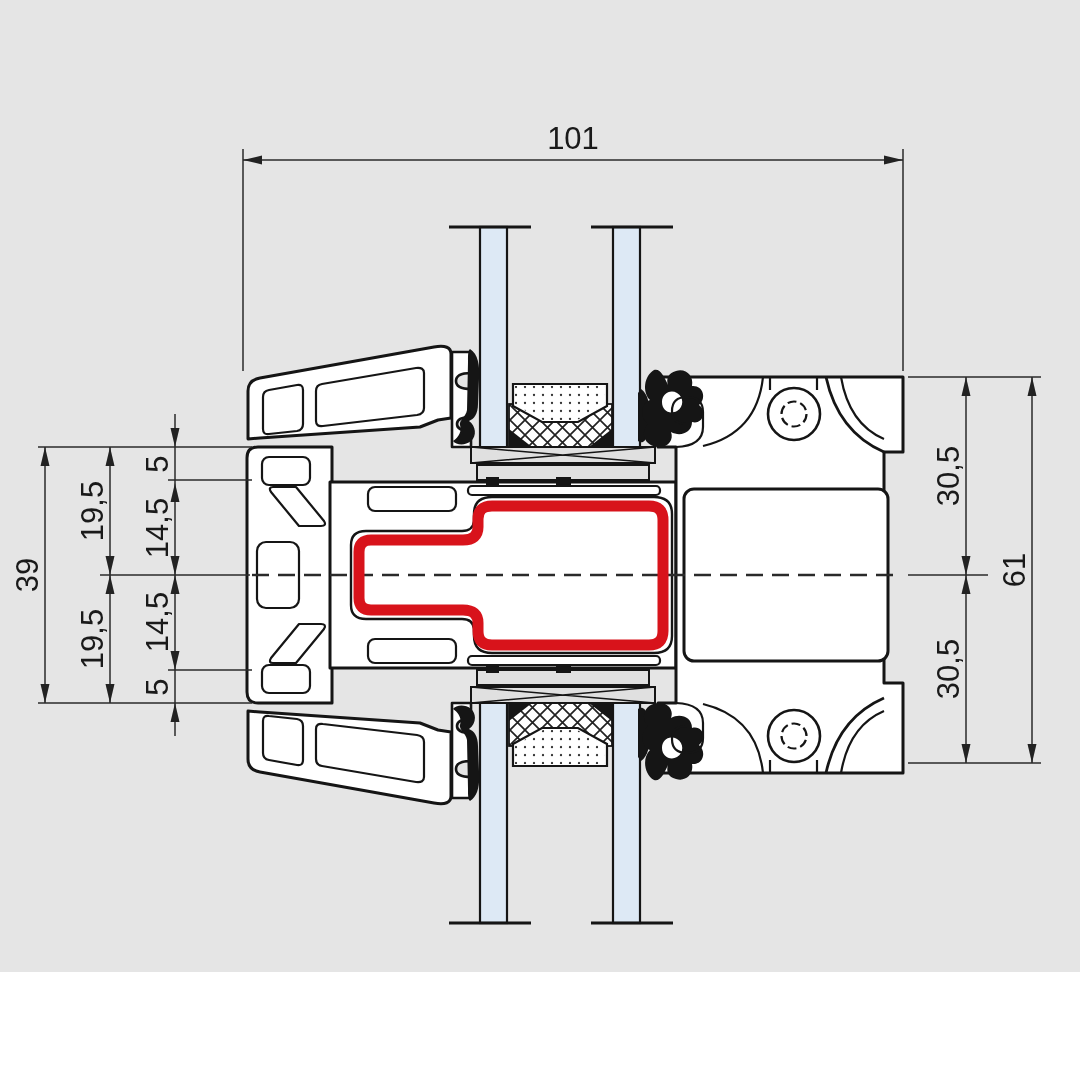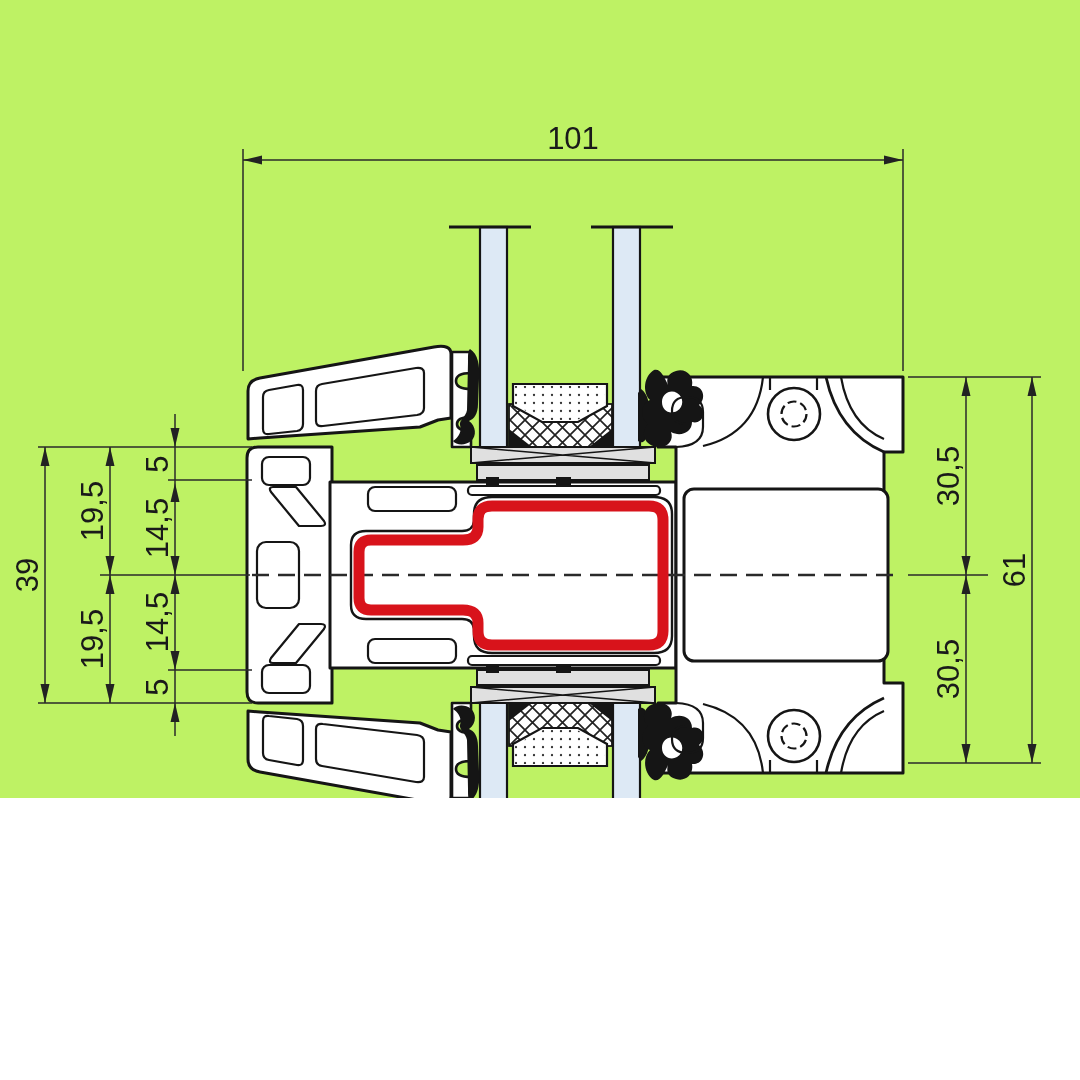--- a/index.html
+++ b/index.html
@@ -1,16 +1,16 @@
 <!DOCTYPE html>
 <html><head>
 <meta charset="utf-8">
 <style>
   html,body{margin:0;padding:0;background:#ffffff;}
-  .canvas{width:1080px;height:798px;background:#bef264;position:relative;overflow:hidden;}
+  .canvas{width:1080px;height:972px;background:#e5e5e5;position:relative;overflow:hidden;}
   svg{display:block;}
   text{font-family:"Liberation Sans","DejaVu Sans",sans-serif;font-size:31px;fill:#1a1a1a;}
 </style>
 </head>
 <body>
 
 <div class="canvas">
 <svg viewBox="0 0 1080 1080" width="1080" height="1080">
   <defs>
     <pattern id="dots" width="9" height="8" patternUnits="userSpaceOnUse">

